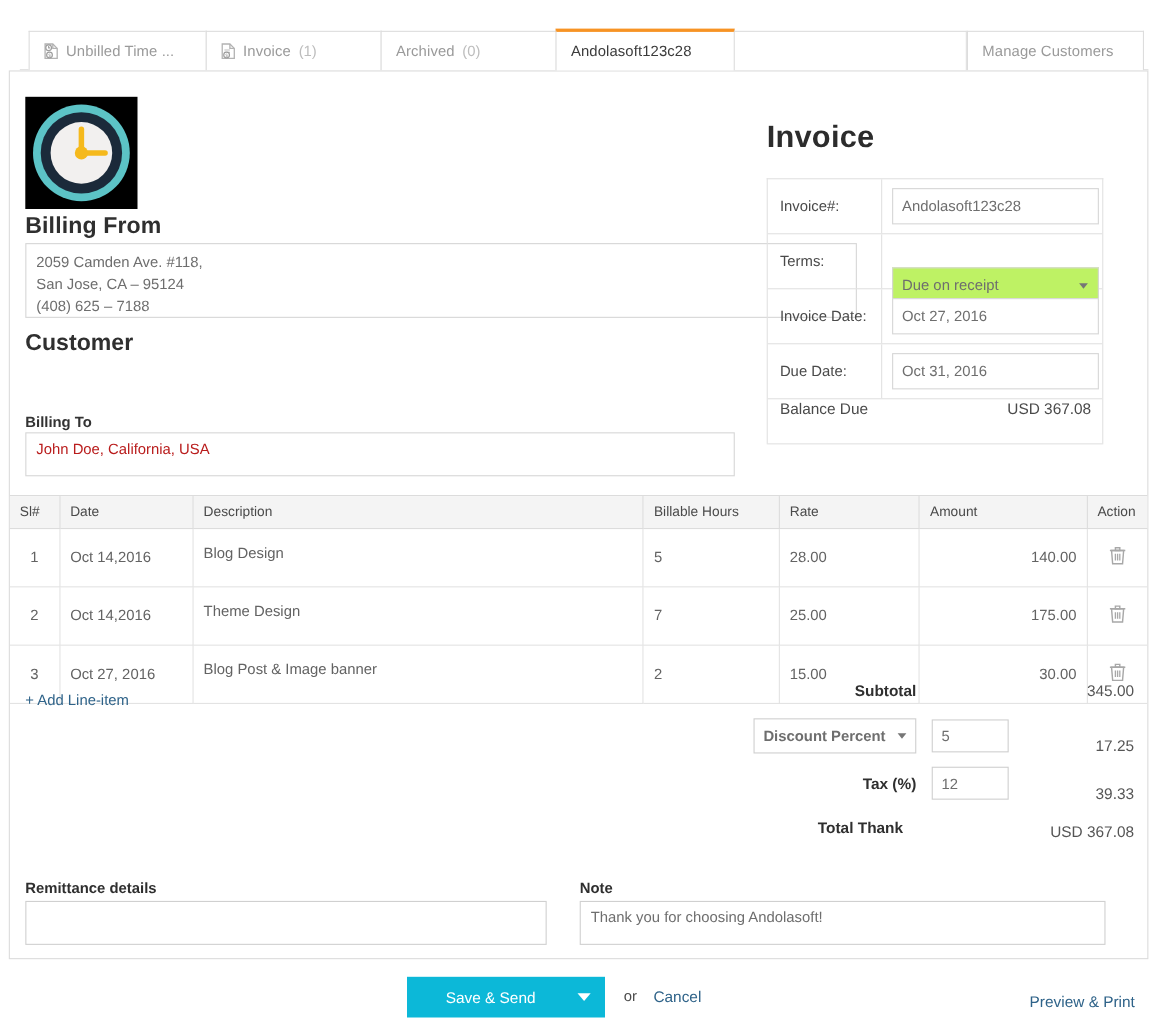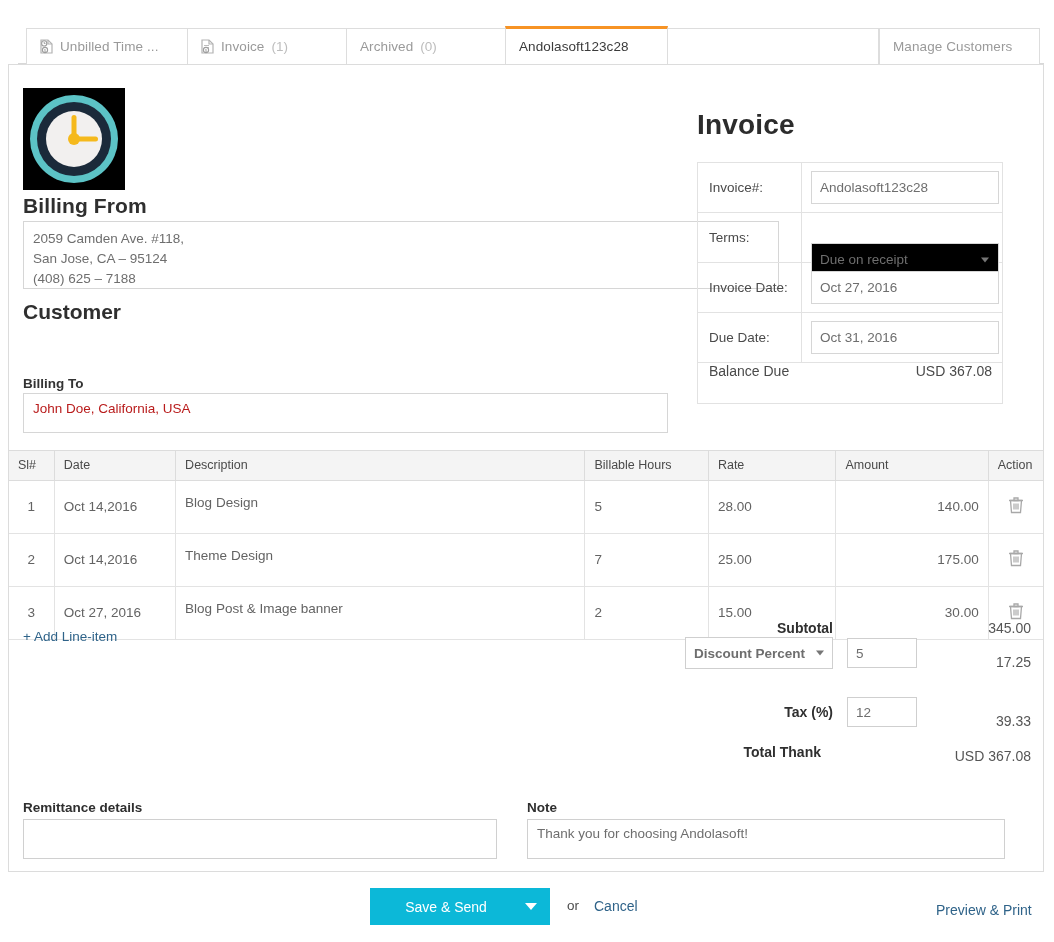--- a/index.html
+++ b/index.html
@@ -155,21 +155,21 @@
   .meta-input {
     width: 188px; height: 33px;
     border: 1px solid #d6d6d6; background: #fff;
     font-family: "Liberation Sans", sans-serif;
     font-size: 13.5px; color: #6e6e6e;
     padding: 0 8px; outline: none;
   }
   .sel-generic {
     position: relative;
     width: 188px; height: 33px;
-    border: 1px solid #d6d6d6; background: #000000;
+    border: 1px solid #d6d6d6; background: #bef264;
     font-size: 13.5px; color: #6e6e6e;
     padding: 0 24px 0 8px;
     display: flex; align-items: center;
     cursor: pointer;
     margin-top: 44px;
   }
   .sel-generic .caret {
     border-left: 4px solid transparent;
     border-right: 4px solid transparent;
     border-top: 5px solid #767676;
@@ -522,21 +522,21 @@
 
     <div class="totals-zone">
       <div class="add-line">+ Add Line-item</div>
 
       <div class="trow" style="top:0px;">
         <span class="tlabel">Subtotal</span>
         <span class="tfield"></span>
         <span class="tvalue">345.00</span>
       </div>
 
-      <div class="trow" style="top:16px;">
+      <div class="trow" style="top:32px;">
         <span class="tlabel">
           <span class="sel-discount" style="display:inline-flex;vertical-align:middle;">
             <span>Discount Percent</span>
             <span class="caret"></span>
           </span>
         </span>
         <span class="tfield">
           <input class="num-input" value="5" style="">
         </span>
         <span class="tvalue" style="padding-top:18px;display:inline-block;">17.25</span>

